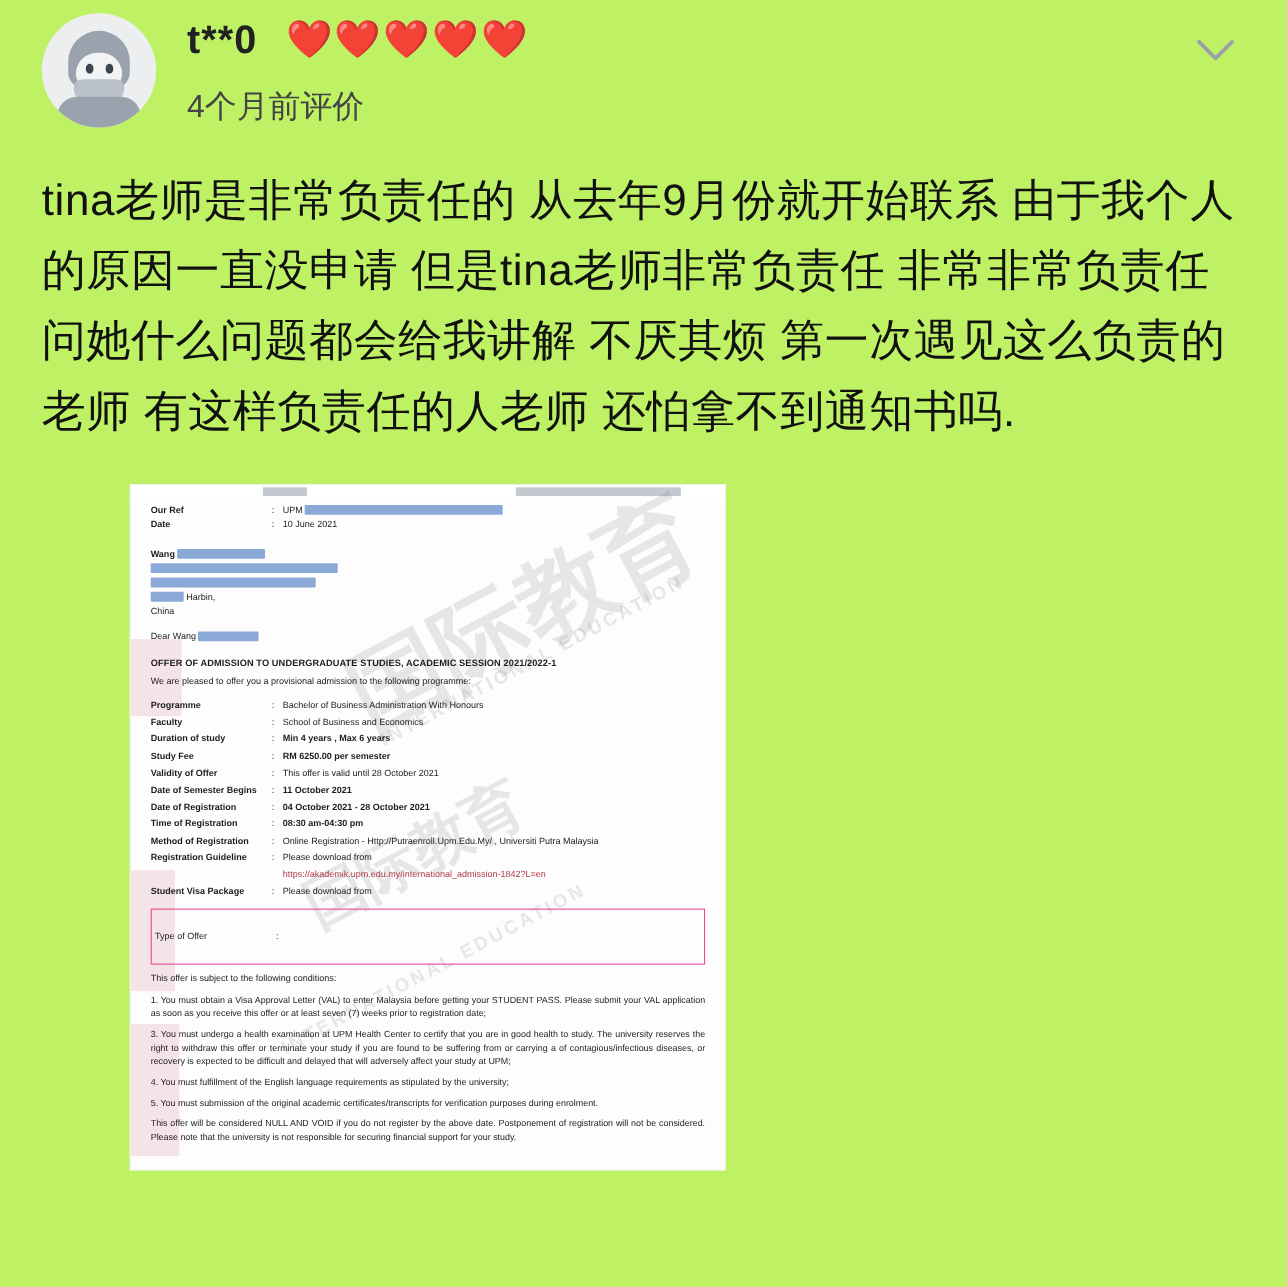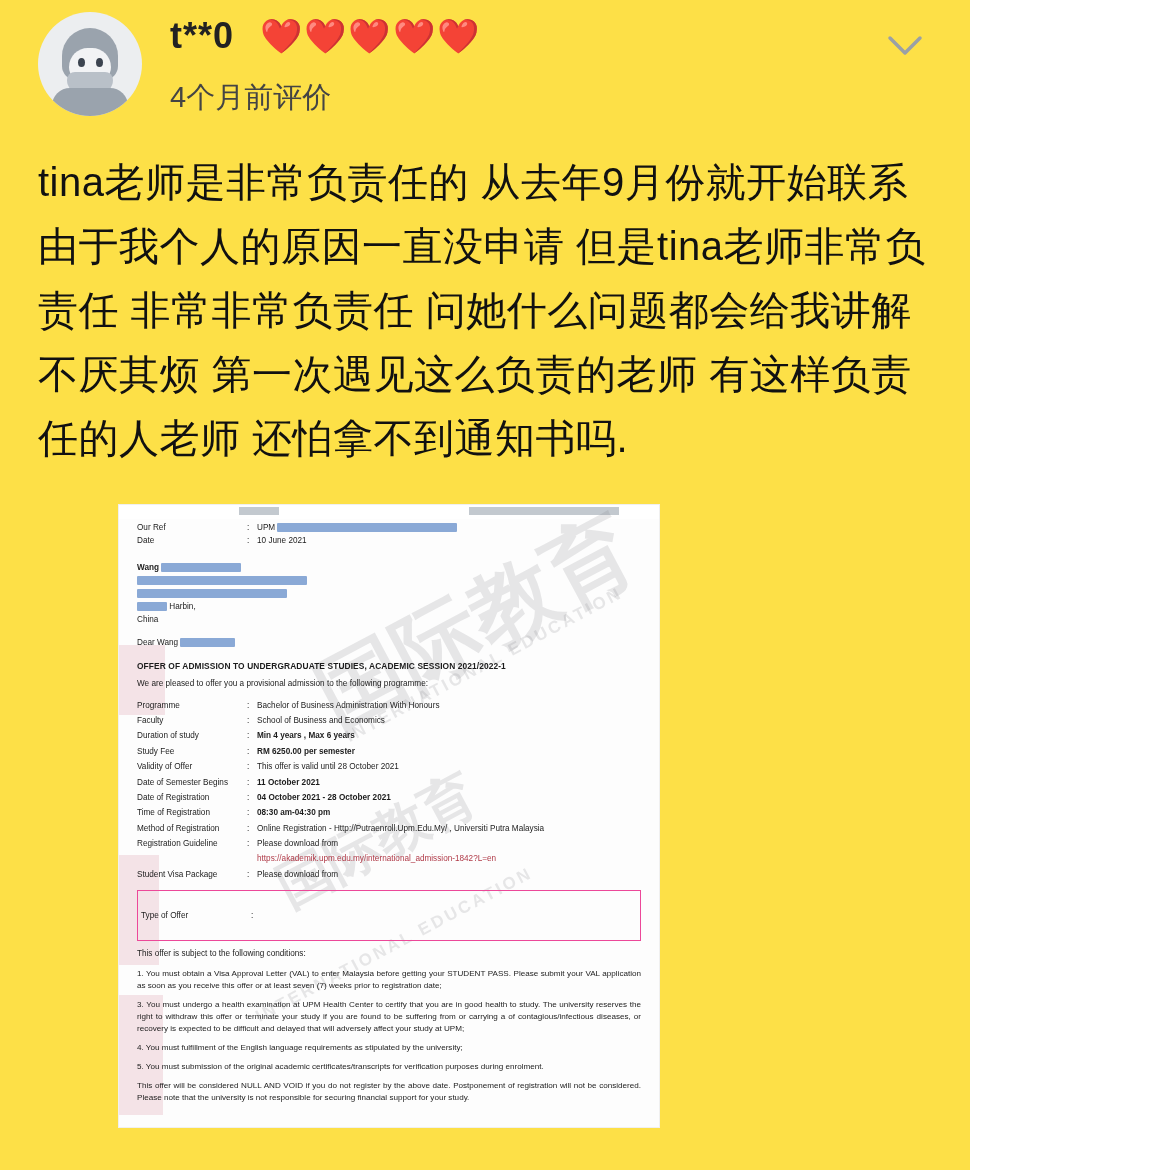--- a/index.html
+++ b/index.html
@@ -8,24 +8,24 @@
     background: #ffffff;
   }
   body {
     width: 1170px;
     height: 1170px;
     font-family: "Liberation Sans", sans-serif;
     color: #1a1a1a;
     overflow: hidden;
   }
   .review-card {
-    width: 970px;
+    width: 1170px;
     height: 1170px;
     position: relative;
-    background: #fde047;
+    background: #bef264;
     box-sizing: border-box;
   }
   
   .header {
     display: flex;
     align-items: flex-start;
     padding: 8px 0 0 0;
     position: relative;
     height: 132px;
     box-sizing: border-box;
@@ -176,21 +176,21 @@
     height: 9px;
     background: #8aa9d6;
     vertical-align: middle;
     border-radius: 1px;
   }
   .kv {
     display: flex;
     font-size: 8.2px;
     line-height: 13px;
   }
-  .kv .k { width: 110px; flex: 0 0 110px; }
+  .kv .k { width: 110px; flex: 0 0 110px; font-weight: bold; }
   .kv .sep { width: 10px; flex: 0 0 10px; }
   .kv .v { flex: 1; }
   .doc-addr { font-size: 8.2px; line-height: 13px; margin-top: 14px; }
   .doc-title {
     font-size: 8.4px;
     font-weight: bold;
     margin-top: 12px;
     letter-spacing: 0.1px;
   }
   .doc-para {

